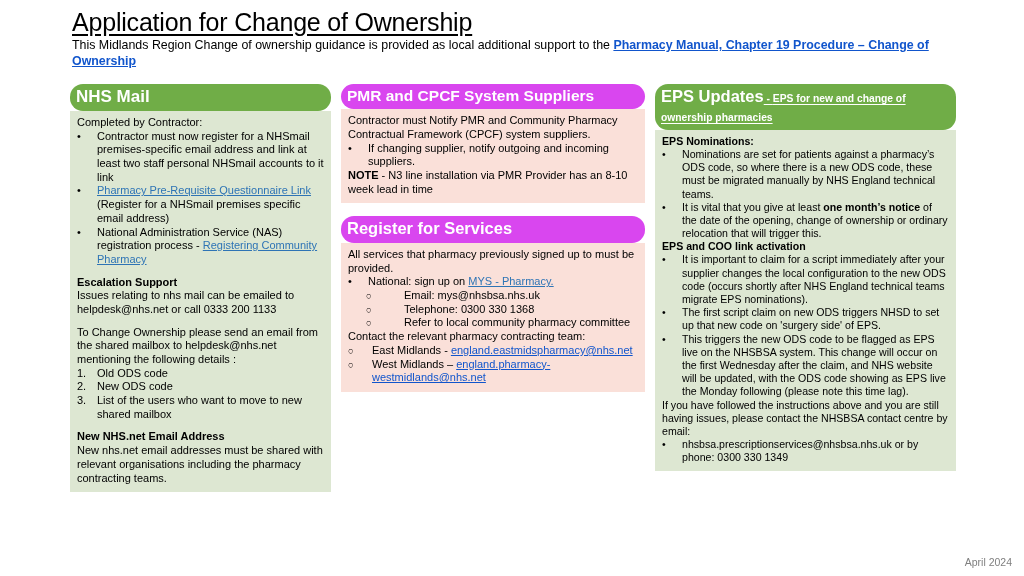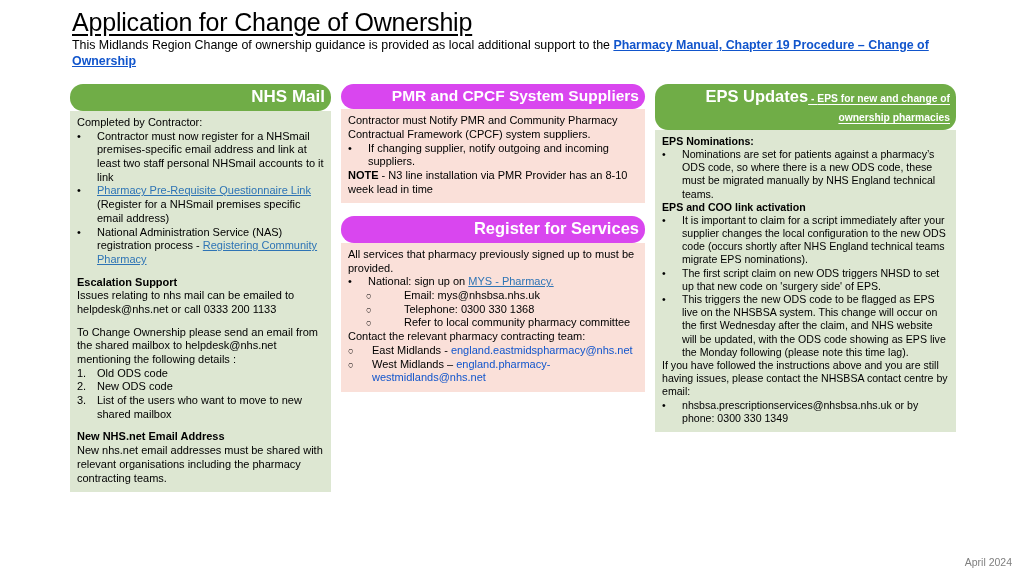--- a/index.html
+++ b/index.html
@@ -29,21 +29,21 @@
   }
   .intro .lnk { color:#1155CC; text-decoration:underline; font-weight:bold; }
 
   
   .col { position:absolute; }
   .col1 { left:70px;  top:84px; width:261px; }
   .col2 { left:341px; top:84px; width:304px; }
   .col3 { left:655px; top:84px; width:301px; }
 
   .bar {
-    text-align:right;
+    text-align:left;
     color:#ffffff;
     font-weight:bold;
     padding:3px 6px 4px 6px;
     line-height:1.18;
     border-radius:13px;
   }
   .bar-green { background:#70AD47; }
   .bar-orange{ background:#d946ef; }
   .bar-t1 { font-size:17px; }
   .bar-t2 { font-size:15.5px; }
@@ -53,21 +53,21 @@
     text-decoration:underline; text-underline-offset:2px;
   }
 
   .body-box { padding:5px 7px 7px 7px; line-height:1.245; }
   .bg-green { background:#DDE7D2; }
   .bg-pink  { background:#FAE0D9; }
 
   .t11 { font-size:11px; }
   .t105{ font-size:10.6px; }
   .b { font-weight:bold; }
-  .lnk { color:#1155CC; }
+  .lnk { color:#1155CC; text-decoration:underline; }
   .lnk2 { color:#2E74B5; text-decoration:underline; }
 
   
   .lst { margin:0; padding:0; }
   .li {
     display:grid; grid-template-columns:20px 1fr;
     column-gap:0; align-items:start;
   }
   .li.ind  { grid-template-columns:38px 1fr; padding-left:18px; }
   .li.ind2 { grid-template-columns:24px 1fr; padding-left:0px; }
@@ -205,20 +205,24 @@
     <div class="bar bar-green"><span class="bar-t3">EPS Updates</span><span class="bar-sub"> - <span>EPS for new and change of ownership pharmacies</span></span></div>
 
     <div class="body-box bg-green t105">
       <p class="plain b">EPS Nominations:</p>
 
       <div class="lst">
         <div class="li">
           <span class="mk dot"></span>
           <span class="txt">Nominations are set for patients against a pharmacy’s ODS code, so where there is a new ODS code, these must be migrated manually by NHS England technical teams.</span>
         </div>
+        <div class="li">
+          <span class="mk dot"></span>
+          <span class="txt"><span>It is vital that you give at least </span><span class="b">one month’s notice</span><span> of the date of the opening, change of ownership or ordinary relocation that will trigger this.</span></span>
+        </div>
       </div>
 
       <p class="plain b">EPS and COO link activation</p>
 
       <div class="lst">
         <div class="li">
           <span class="mk dot"></span>
           <span class="txt">It is important to claim for a script immediately after your supplier changes the local configuration to the new ODS code (occurs shortly after NHS England technical teams migrate EPS nominations).</span>
         </div>
         <div class="li">

